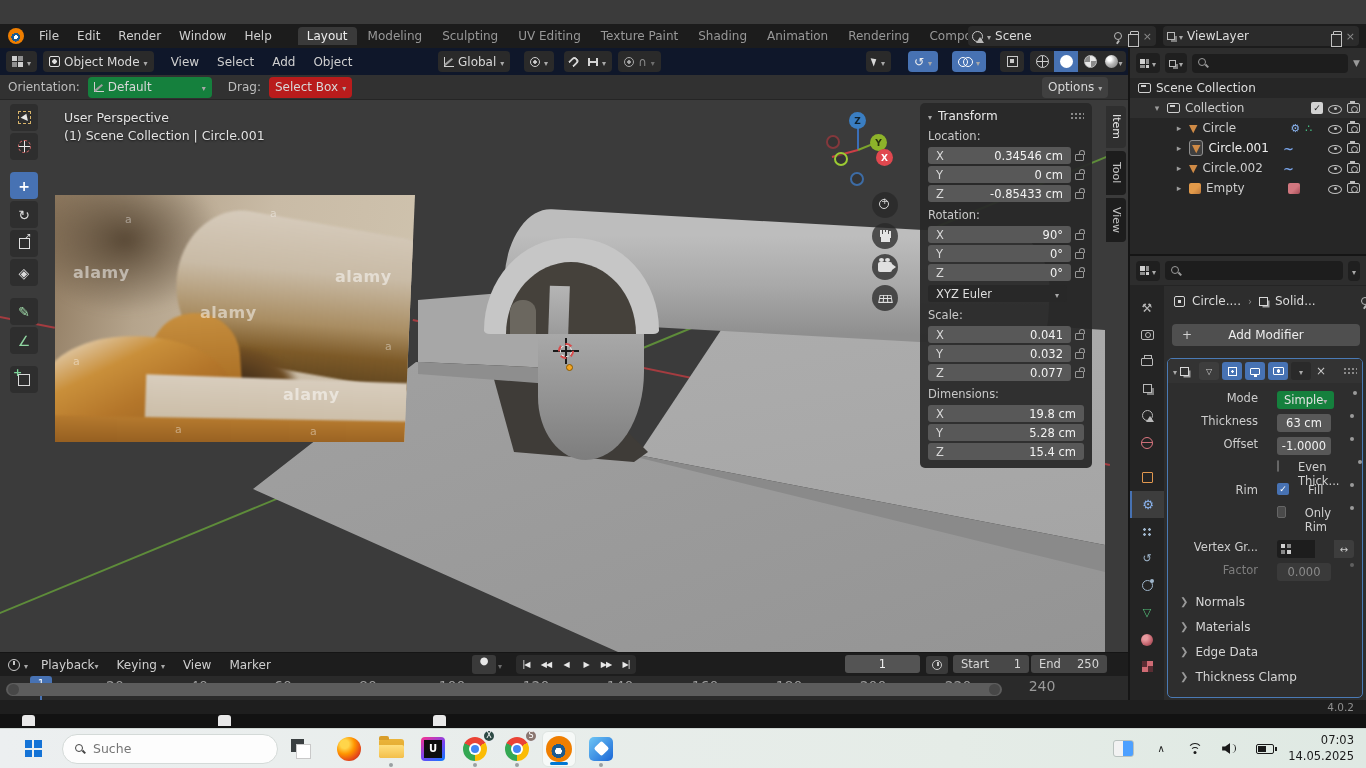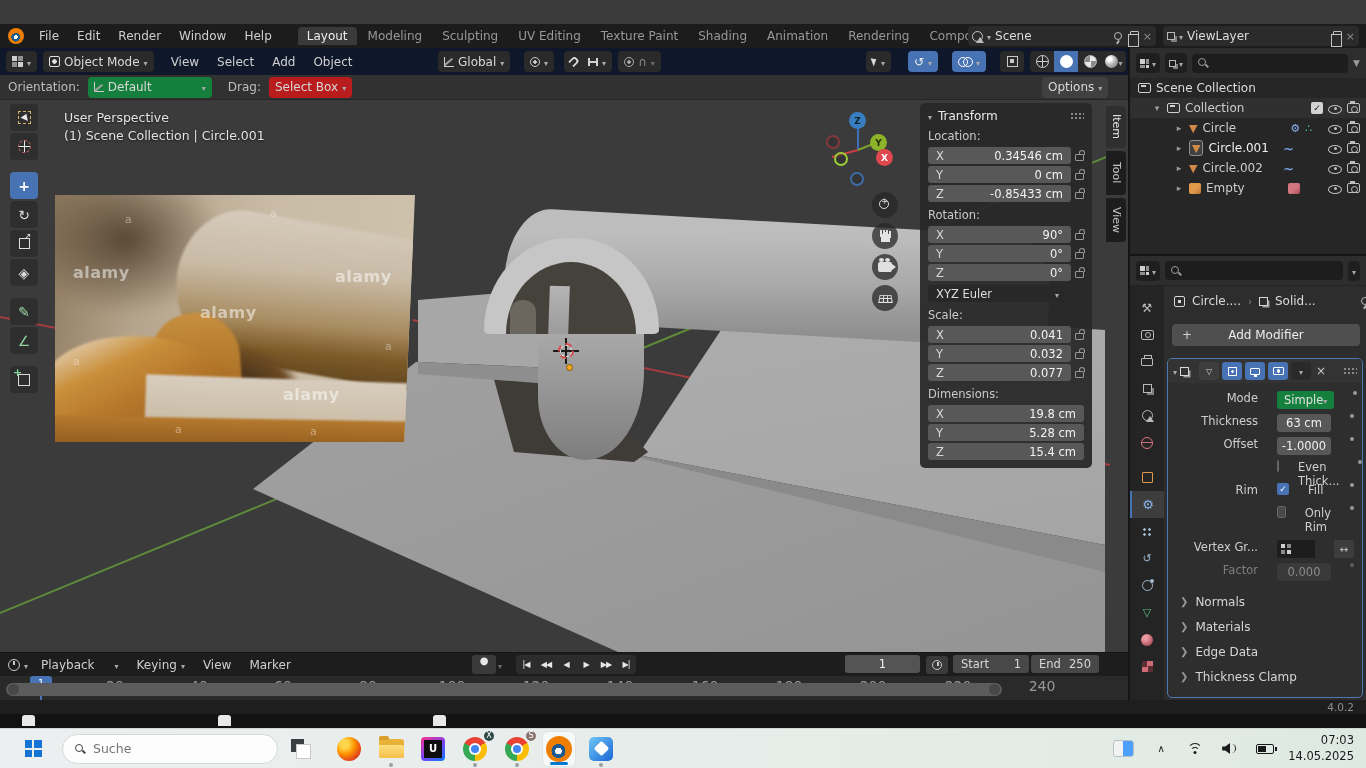--- a/index.html
+++ b/index.html
@@ -793,21 +793,21 @@
         </div>
     </div>
   </div>
 
   <div class="abs timeline">
     <div class="tlhdr">
       <span class="flex" style="margin-left:8px;gap:4px">
           <span class="clockic"></span>
           <span class="chev"></span>
         </span>
-      <span class="menuitem flex" style="gap:20px;margin-left:4px">
+      <span class="menuitem flex" style="gap:0;margin-left:4px">
           <span>Playback</span>
           <span class="chev"></span>
         </span>
       <span class="menuitem flex" style="gap:4px">
           <span>Keying</span>
           <span class="chev"></span>
         </span>
       <span class="menuitem">View</span>
       <span class="menuitem">Marker</span>
       <span class="flex" style="position:absolute;left:472px;gap:2px">
@@ -823,21 +823,21 @@
         <span class="trbtn">▶|</span>
       </span>
       <span class="framefield" style="top:2px">1</span>
       <span class="flex" style="position:absolute;left:926px;width:22px;height:18px;background:#3a3a3a;border-radius:3px;justify-content:center">
           <span class="clockic" style="width:10px;height:10px"></span>
         </span>
       <span class="sefield" style="left:953px;width:76px">
           <span>Start</span>
           <span>1</span>
         </span>
-      <span class="sefield" style="left:1031px;width:68px">
+      <span class="sefield" style="left:1031px;width:76px">
           <span>End</span>
           <span>250</span>
         </span>
     </div>
     <div style="position:relative;height:24px">
       <span class="tick" style="left:115px">20</span>
       <span class="tick" style="left:199px">40</span>
       <span class="tick" style="left:283px">60</span>
       <span class="tick" style="left:368px">80</span>
       <span class="tick" style="left:452px">100</span>

